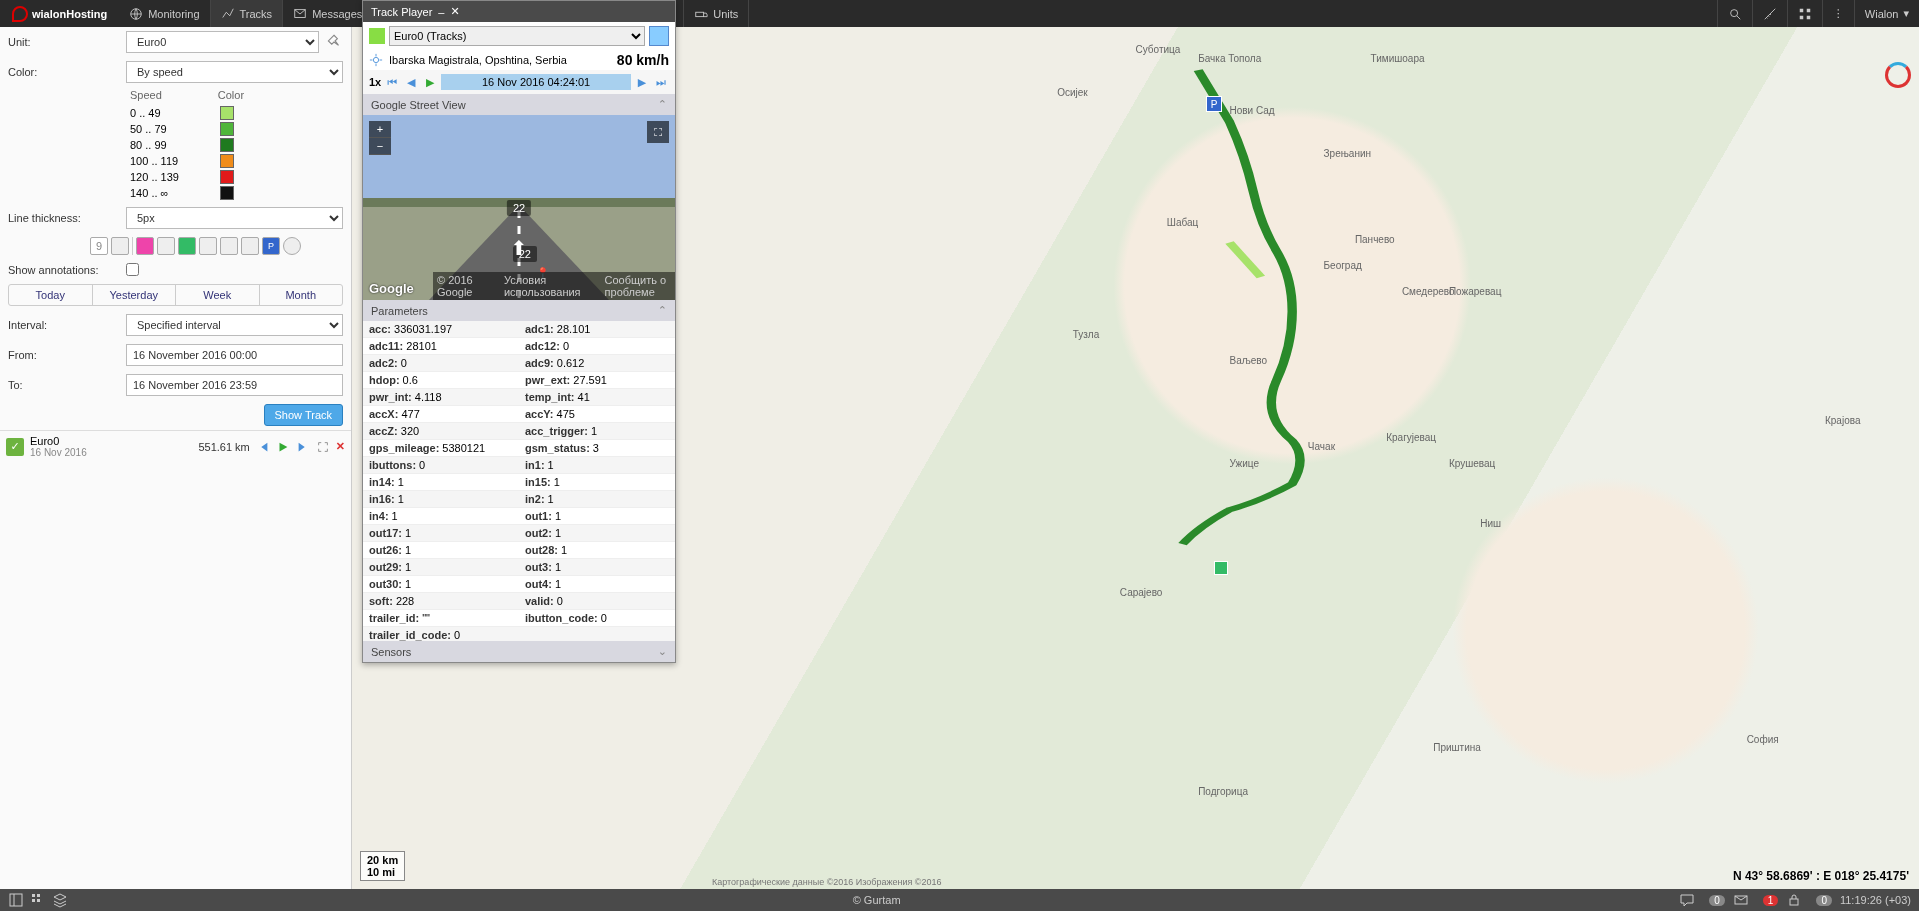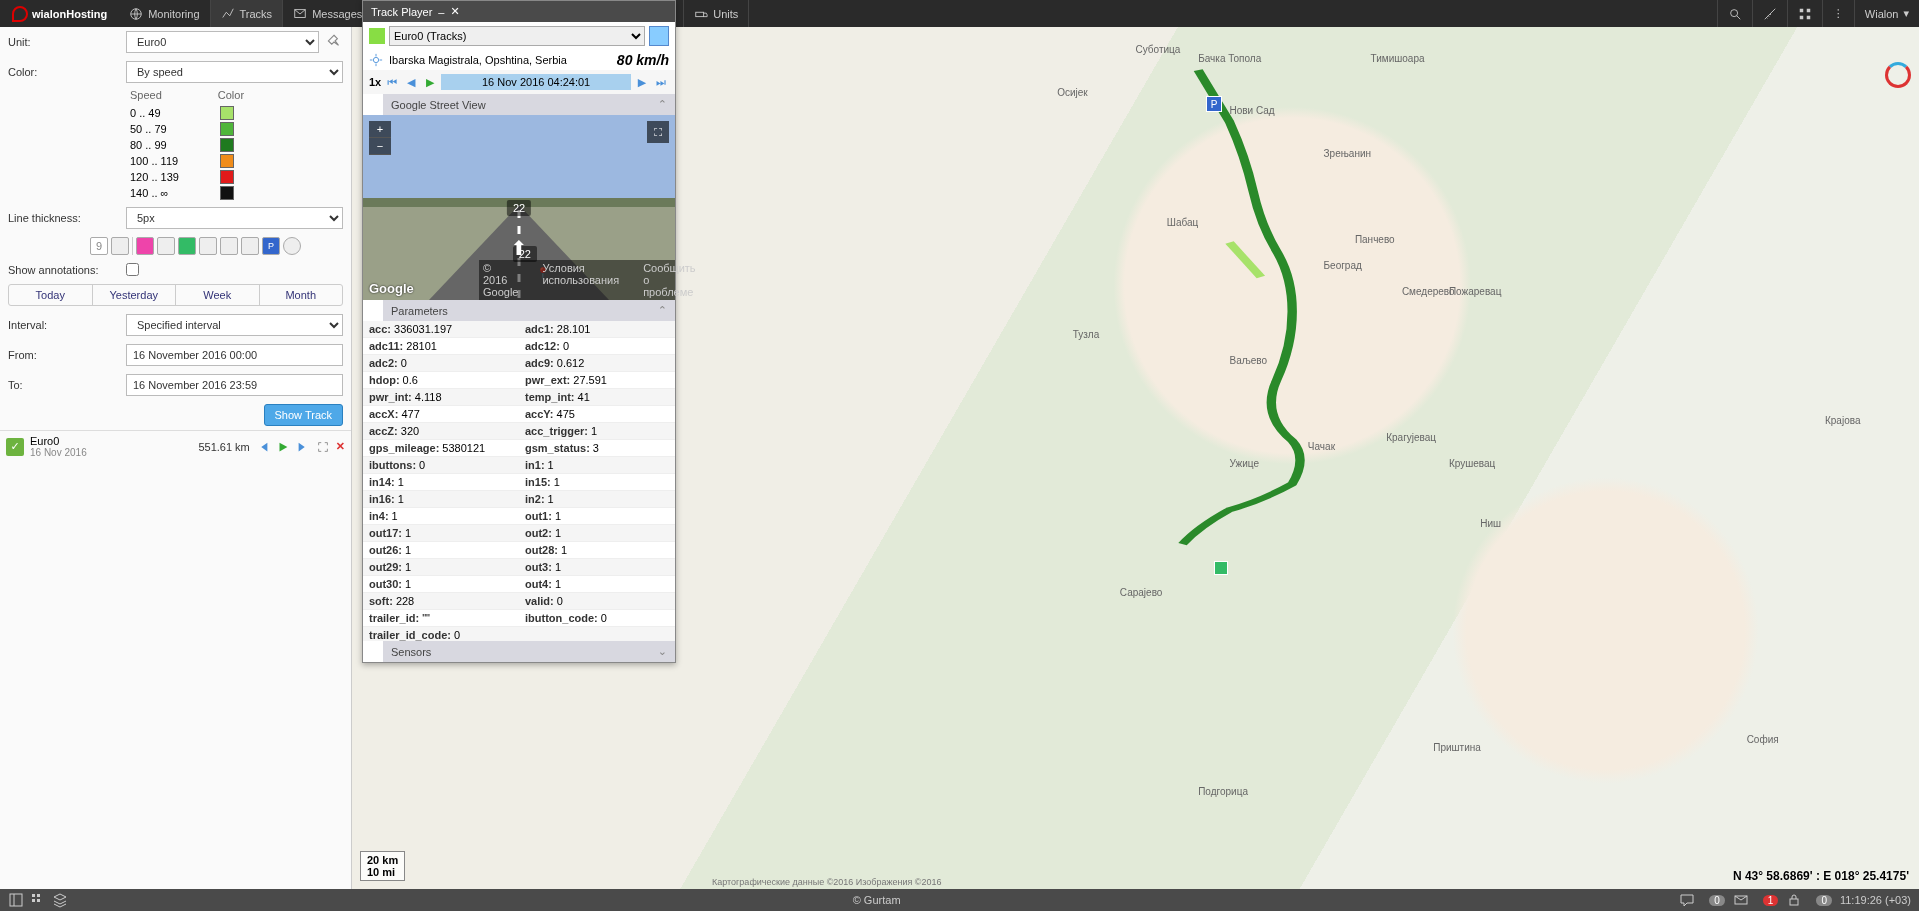--- a/index.html
+++ b/index.html
@@ -47,33 +47,33 @@
 .player { position: absolute; left: 362px; top: 0; width: 314px; background: #fff; border: 1px solid #888; box-shadow: 0 2px 6px rgba(0,0,0,.3); z-index:10;}
 .player-title { background: #4a4a4a; color: #fff; padding: 4px 8px; display: flex; align-items: center; font-size:12px;}
 .player-title .close{margin-left:auto;cursor:pointer;}
 .player-title .min{margin-left:6px;cursor:pointer;}
 .player-row { display: flex; align-items: center; padding: 4px 6px; gap: 4px; }
 .player-row .unit-sq{width:16px;height:16px;background:#8d4;}
 .player-row select { flex: 1; height: 20px; border:1px solid #aaa;}
 .player-row .img-btn{width:20px;height:20px;background:#8cf;border:1px solid #58c;}
 .player-loc{display:flex;align-items:center;padding:2px 6px;gap:6px;}
 .player-loc .loc-ico{width:14px;height:14px;color:#4a90d9;}
-.player-loc .speed{margin-left:auto;font-weight:bold;font-size:14px;font-style:italic;}
+.player-loc .speed{margin-left:auto;font-weight:bold;font-size:14px;}
 .player-ctrl{display:flex;align-items:center;padding:4px 6px;gap:3px;background:#f6f6f6;}
 .player-ctrl .rate{font-weight:bold;}
 .player-ctrl .pbtn{width:16px;height:16px;color:#4a90d9;cursor:pointer;display:flex;align-items:center;justify-content:center;}
 .player-ctrl .play{color:#3a3;}
 .player-ctrl .timestamp{background:#a8d0ee;padding:2px 6px;flex:1;text-align:center;}
-.section-header { background: #d8d8e0; padding: 4px 8px; color: #444; display:flex;align-items:center;font-size:11px;margin-left:20px;}
+.section-header { background: #d8d8e0; padding: 4px 8px; color: #444; display:flex;align-items:center;font-size:11px;}
 .section-header .chev{margin-left:auto;color:#888;}
 .streetview { height: 185px; background: linear-gradient(#9cb8e0 0 45%, #6b7a5a 45% 50%, #9aa088 50% 100%); position:relative;}
 .streetview .road{position:absolute;bottom:0;left:50%;transform:translateX(-50%);width:0;height:0;border-left:90px solid transparent;border-right:90px solid transparent;border-bottom:95px solid #666;}
 .streetview .roadline{position:absolute;bottom:0;left:50%;transform:translateX(-50%);width:3px;height:90px;background:repeating-linear-gradient(#fff 0 8px,transparent 8px 16px);}
 .streetview .gbadge{position:absolute;bottom:4px;left:6px;color:#fff;font-size:13px;font-weight:bold;text-shadow:0 0 2px #000;}
-.streetview .gfoot{position:absolute;bottom:0;left:70px;right:0;background:rgba(0,0,0,.5);color:#ccc;font-size:9px;padding:2px 4px;display:flex;gap:24px;margin-left:46px;}
+.streetview .gfoot{position:absolute;bottom:0;left:70px;right:0;background:rgba(0,0,0,.5);color:#ccc;font-size:9px;padding:2px 4px;display:flex;gap:24px;}
 .streetview .sv-spd{position:absolute;background:rgba(0,0,0,.5);color:#fff;padding:2px 6px;font-size:11px;border-radius:2px;margin-top:20px;}
 .streetview .zm{position:absolute;left:6px;top:6px;background:rgba(0,0,0,.6);color:#fff;width:22px;text-align:center;}
 .streetview .zm div{padding:2px 0;border-bottom:1px solid #555;}
 .streetview .expand{position:absolute;right:6px;top:6px;width:22px;height:22px;background:rgba(0,0,0,.6);color:#fff;display:flex;align-items:center;justify-content:center;}
 .params { max-height: 320px; overflow-y: auto; }
 .params-grid{display:grid;grid-template-columns:1fr 1fr;}
 .param-cell{padding:2px 6px;border-bottom:1px solid #eee;}
 .param-cell:nth-child(4n+1),.param-cell:nth-child(4n+2){background:#f5f5f5;}
 .param-cell b{color:#333;}
 .scale-box{position:absolute;left:8px;bottom:8px;background:rgba(255,255,255,.8);padding:2px 6px;border:1px solid #888;font-weight:bold;font-size:11px;}

